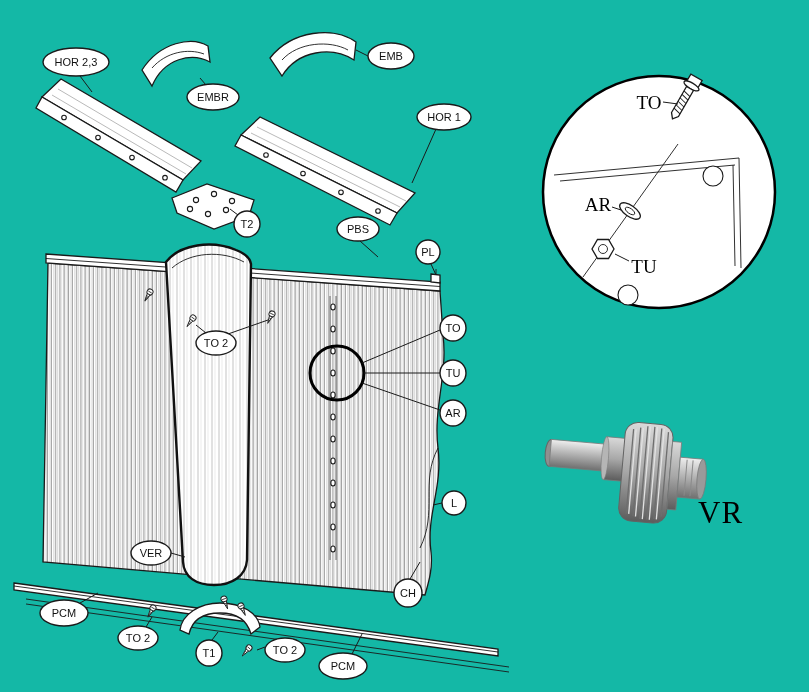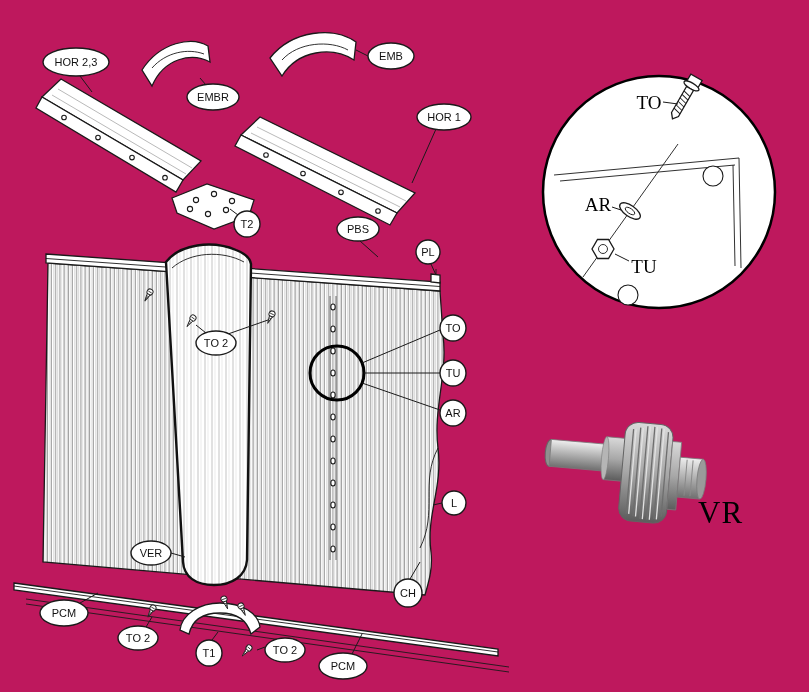--- a/index.html
+++ b/index.html
@@ -1,16 +1,16 @@
 <!DOCTYPE html>
 <html><head>
 <meta charset="utf-8">
 <style>
   html,body{margin:0;padding:0;background:#ffffff;}
-  .canvas{position:relative;width:809px;height:692px;background:#be185d;overflow:hidden;
+  .canvas{position:relative;width:809px;height:692px;background:#14b8a6;overflow:hidden;
           font-family:"Liberation Sans",sans-serif;}
   svg{position:absolute;left:0;top:0;}
   .part{fill:#ffffff;stroke:#1a1a1a;stroke-width:1.3;}
   .thin{stroke:#1a1a1a;stroke-width:0.9;fill:none;}
   .hatch{stroke:#8a8a8a;stroke-width:0.6;fill:none;}
   .bubble{fill:#ffffff;stroke:#1a1a1a;stroke-width:1.4;}
   .btext{font:11px "Liberation Sans",sans-serif;fill:#111;text-anchor:middle;dominant-baseline:central;}
   .lead{stroke:#1a1a1a;stroke-width:1;fill:none;}
   .dtext{font:19px "Liberation Serif",serif;fill:#000;text-anchor:middle;dominant-baseline:central;}
   .vrtext{font:31px "Liberation Serif",serif;fill:#000;letter-spacing:1px;}

